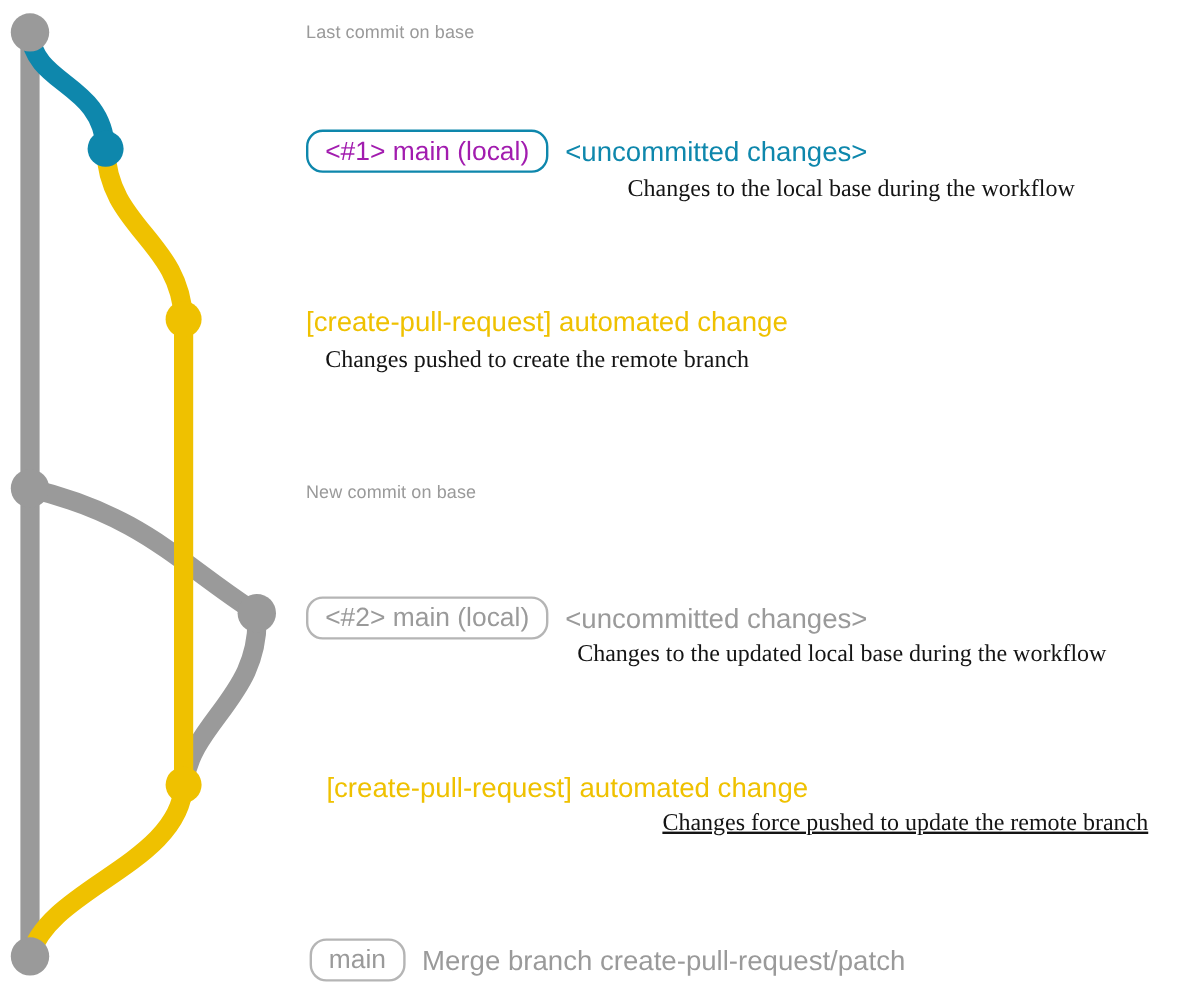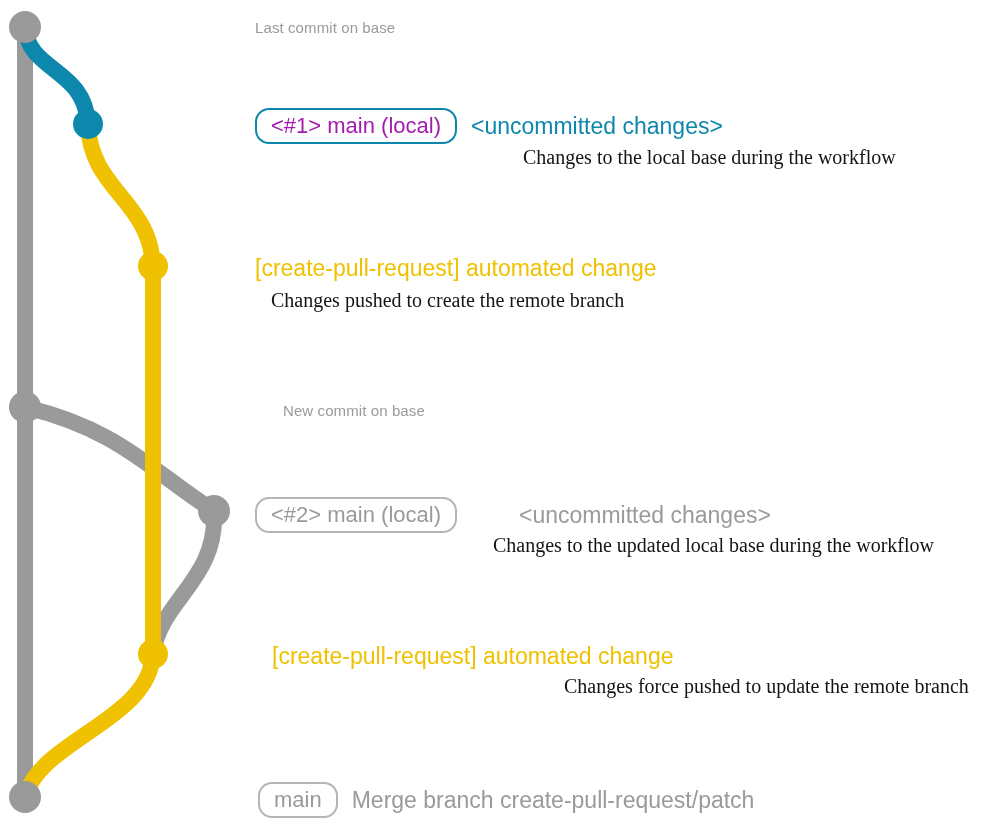--- a/index.html
+++ b/index.html
@@ -109,31 +109,31 @@
   <span class="badge badge-blue">&lt;#1&gt; main (local)</span>
   <span class="subject subject-blue">&lt;uncommitted changes&gt;</span>
 </div>
 <div class="note" style="left:487px; top:146px;margin-left:36px;">Changes to the local base during the workflow</div>
 
 <div class="row" style="left:255px; top:252px; height:32px;">
   <span class="subject subject-yellow" style="margin-left:0;">[create-pull-request] automated change</span>
 </div>
 <div class="note" style="left:271px; top:289px;">Changes pushed to create the remote branch</div>
 
-<div class="row" style="left:255px; top:394px; height:32px;margin-left:28px;">
+<div class="row" style="left:255px; top:394px; height:32px;">
   <span class="caption">New commit on base</span>
 </div>
 
-<div class="row" style="left:255px; top:496px; height:38px;gap:48px;">
+<div class="row" style="left:255px; top:496px; height:38px;">
   <span class="badge badge-gray">&lt;#2&gt; main (local)</span>
   <span class="subject subject-gray">&lt;uncommitted changes&gt;</span>
 </div>
-<div class="note" style="left:493px; top:534px;">Changes to the updated local base during the workflow</div>
+<div class="note" style="left:481px; top:534px;">Changes to the updated local base during the workflow</div>
 
 <div class="row" style="left:258px; top:637px; height:38px;">
   <span class="subject subject-yellow">[create-pull-request] automated change</span>
 </div>
-<div class="note" style="left:564px; top:675px;">Changes force pushed to update the remote branch</div>
+<div class="note" style="left:552px; top:675px;text-decoration:underline;">Changes force pushed to update the remote branch</div>
 
 <div class="row" style="left:258px; top:781px; height:38px;">
   <span class="badge badge-gray">main</span>
   <span class="subject subject-gray">Merge branch create-pull-request/patch</span>
 </div>
 
 </body></html>

